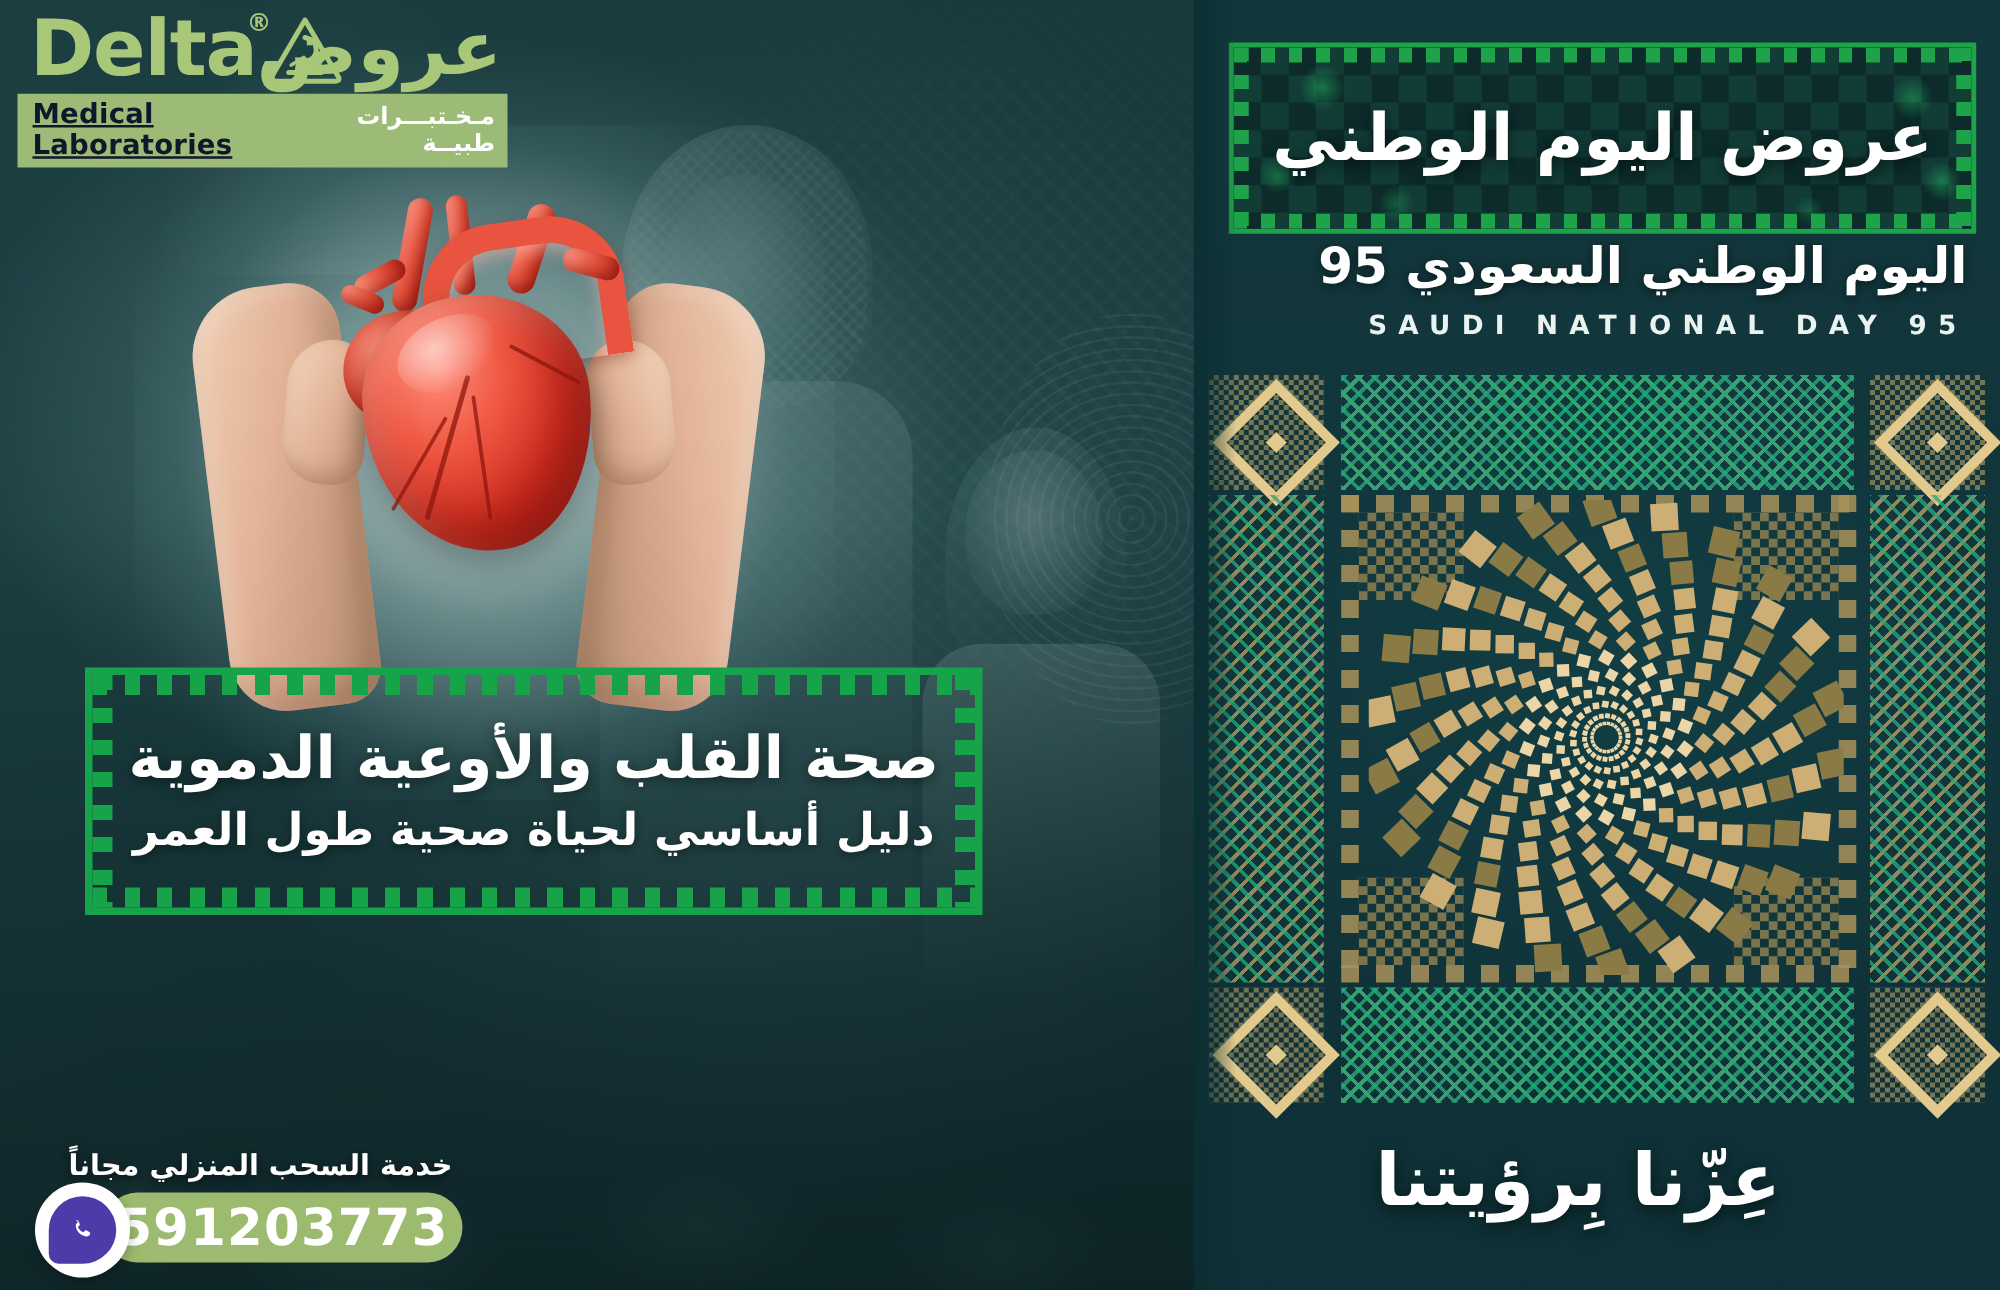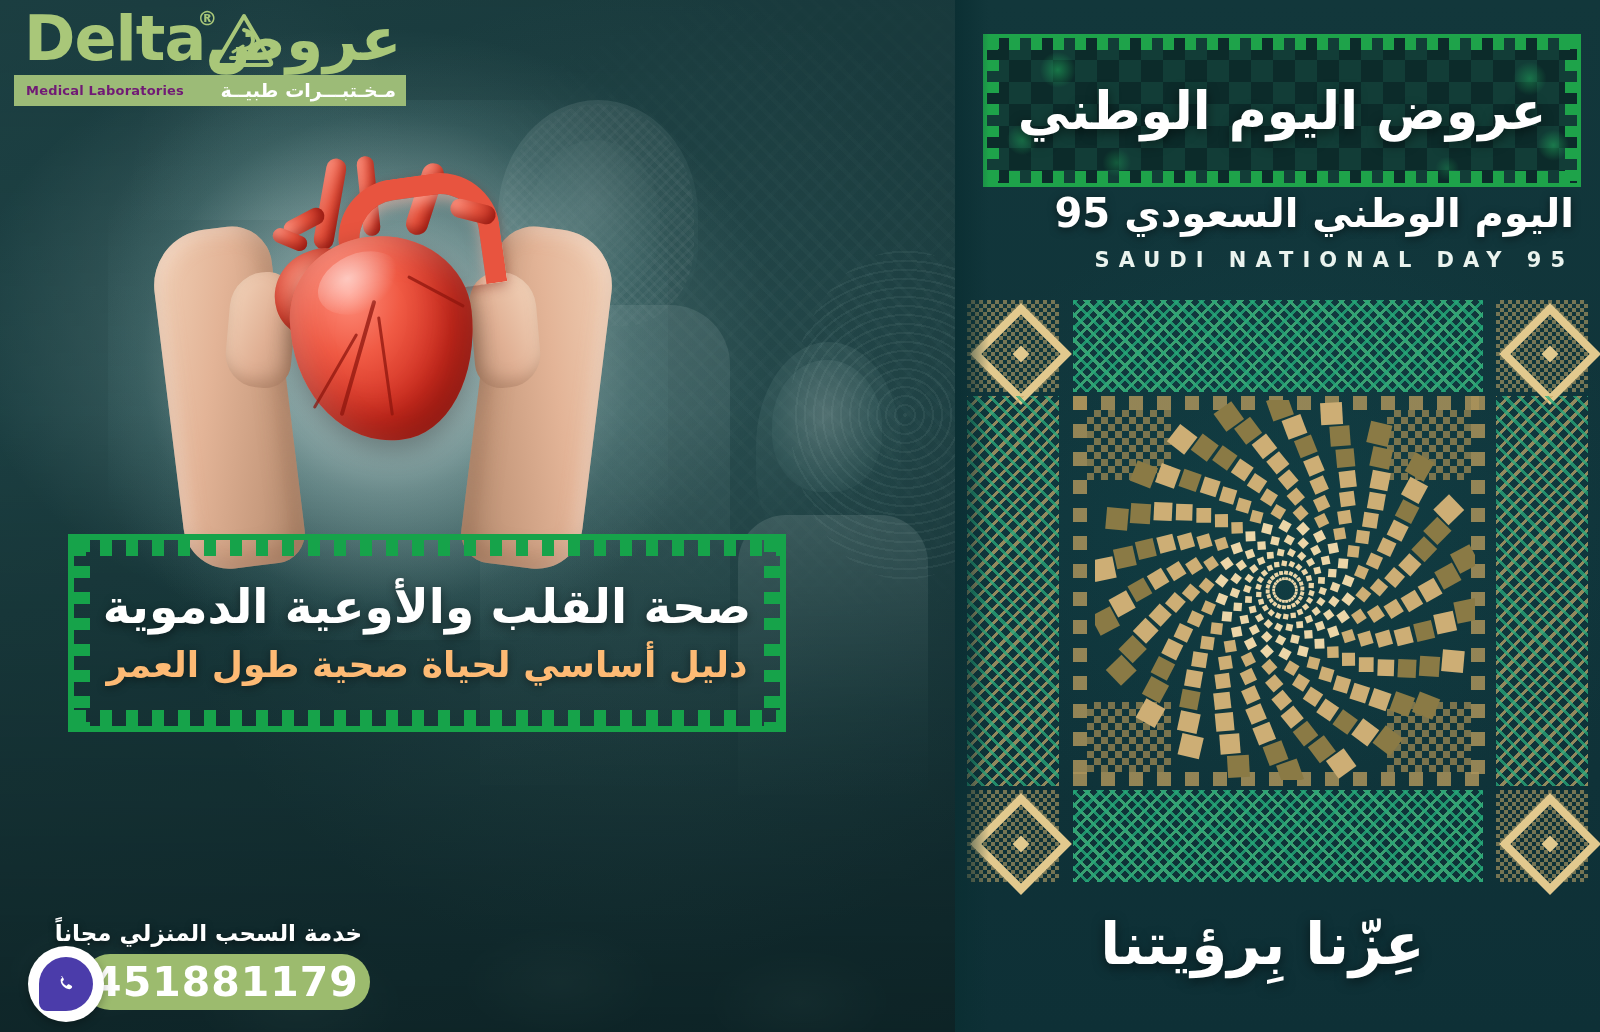--- a/index.html
+++ b/index.html
@@ -168,21 +168,21 @@
     font-size:60px;font-weight:bold;color:#a9c779;direction:rtl;line-height:1;
     font-family:"DejaVu Sans","Liberation Sans",sans-serif;
   }
   .logo-mark{position:relative;width:76px;height:62px;}
   .logo-mark svg{position:absolute;left:8px;top:4px;}
   .reg-mark{position:absolute;left:-8px;top:-2px;font-size:20px;color:#a9c779;font-weight:bold;}
   .logo-bar{
     margin-top:3px;background:#9cbb77;display:flex;align-items:center;justify-content:space-between;
     padding:4px 10px 5px 12px;
   }
-  .logo-bar .en{font-size:13px;font-weight:bold;color:#701a75;letter-spacing:.2px;}
+  .logo-bar .en{font-size:22px;font-weight:bold;color:#0f172a;letter-spacing:.2px;text-decoration:underline;}
   .logo-bar .ar{font-size:19px;font-weight:bold;color:#ffffff;direction:rtl;letter-spacing:1px;}
 
   
   .headline-frame{
     position:absolute;left:68px;top:534px;width:706px;height:186px;
     border:6px solid #16a34a;
   }
   .comb{position:absolute;background:transparent;}
   .comb-top,.comb-bottom{
     left:0;width:100%;height:16px;
@@ -198,21 +198,21 @@
   .comb-right{right:0;}
   .headline-inner{
     position:absolute;inset:0;display:flex;flex-direction:column;
     align-items:center;justify-content:center;gap:10px;direction:rtl;
   }
   .headline-main{
     font-size:47px;font-weight:bold;color:#ffffff;text-align:right;
     text-shadow:0 3px 10px rgba(0,0,0,.45);line-height:1.12;
   }
   .headline-sub{
-    font-size:36px;font-weight:bold;color:#fdba74;text-align:left;
+    font-size:36px;font-weight:bold;color:#ffffff;text-align:left;
     text-shadow:0 2px 8px rgba(0,0,0,.40);line-height:1.15;
   }
 
   
   .contact{position:absolute;left:20px;bottom:18px;width:360px;}
   .contact-label{
     text-align:right;direction:rtl;color:#ffffff;font-weight:bold;font-size:23px;
     padding-right:18px;margin-bottom:6px;text-shadow:0 2px 7px rgba(0,0,0,.5);margin-top:12px;
   }
   .contact-row{position:relative;height:62px;}
@@ -425,21 +425,21 @@
     <div class="headline-inner">
       <div class="headline-main">صحة القلب والأوعية الدموية</div>
       <div class="headline-sub">دليل أساسي لحياة صحية طول العمر</div>
     </div>
   </div>
 
   <div class="contact">
     <div class="contact-label">خدمة السحب المنزلي مجاناً</div>
     <div class="contact-row">
       <div class="phone-pill">
-        <span class="phone-number">451881179</span>
+        <span class="phone-number">591203773</span>
       </div>
       <div class="wa-badge">
         <span class="wa-bubble">
           <svg width="28" height="28" viewBox="0 0 24 24" aria-hidden="true">
             <path d="M7.6 5.2c.5-.2 1.1 0 1.4.5l1 1.8c.3.5.2 1.1-.2 1.5l-.7.6c-.2.2-.2.4-.1.6.7 1.4 1.8 2.5 3.2 3.2.2.1.5.1.6-.1l.6-.7c.4-.4 1-.5 1.5-.2l1.8 1c.5.3.7.9.5 1.4-.4 1-1.4 1.7-2.5 1.6-3.9-.3-7-3.4-7.3-7.3-.1-1.1.6-2.1 1.6-2.5z" fill="#ffffff"></path>
           </svg>
         </span>
       </div>
     </div>
   </div>

